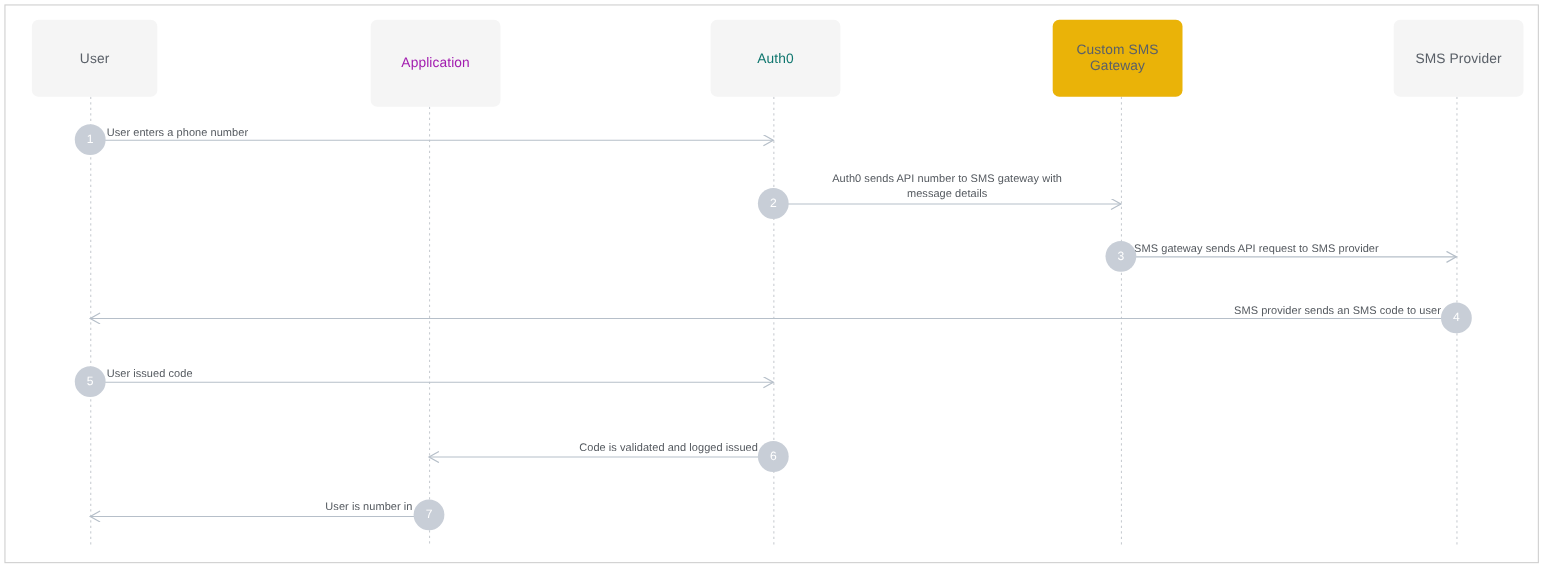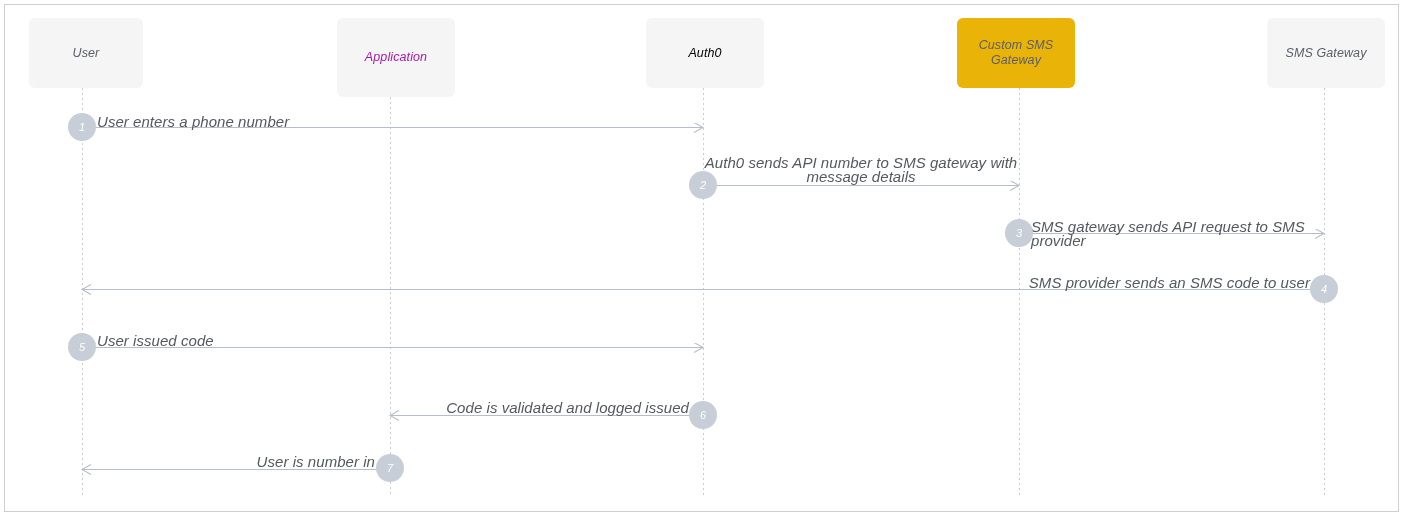--- a/index.html
+++ b/index.html
@@ -7,21 +7,20 @@
   body{
     font-family:"Liberation Sans", sans-serif;
     -webkit-font-smoothing:antialiased;
   }
   #canvas{
     position:relative;
     width:1404px;
     height:517px;
     background:#ffffff;
     overflow:hidden;
-    font-style:italic;
   }
   #frame{
     position:absolute;
     left:4px; top:4px;
     width:1395px; height:508px;
     border:1px solid #cfcfcf;
     background:#ffffff;
     box-sizing:border-box;
   }
   #diagram{
@@ -42,21 +41,21 @@
   .actor-label{
     color:#5a6068;
     font-size:12.5px;
     line-height:15px;
     letter-spacing:0.1px;
     white-space:pre-line;
   }
   .msg-label{
     position:absolute;
     color:#54595f;
-    font-size:15px;
+    font-size:10px;
     line-height:14px;
     text-align:center;
     white-space:pre-line;
     letter-spacing:0.05px;
   }
   .step-circle{
     position:absolute;
     width:28px;height:28px;
     border-radius:50%;
     background:#c8ced7;
@@ -102,28 +101,28 @@
   </svg>
 
   <div id="actors">
       <div class="actor-box" style="left: 29px; top: 18px; width: 114px; height: 70px; background: rgb(245, 245, 245);">
         <span class="actor-label" style="color: rgb(90, 96, 104);">User</span>
       </div>
       <div class="actor-box" style="left: 337px; top: 18px; width: 118px; height: 79px; background: rgb(245, 245, 245);">
         <span class="actor-label" style="color: #a21caf;">Application</span>
       </div>
       <div class="actor-box" style="left: 646px; top: 18px; width: 118px; height: 70px; background: rgb(245, 245, 245);">
-        <span class="actor-label" style="color: #000000;">Auth0</span>
+        <span class="actor-label" style="color: #0f766e;">Auth0</span>
       </div>
       <div class="actor-box" style="left: 957px; top: 18px; width: 118px; height: 70px; background: #eab308;">
         <span class="actor-label" style="color: rgb(90, 96, 104);">Custom SMS
 Gateway</span>
       </div>
       <div class="actor-box" style="left: 1267px; top: 18px; width: 118px; height: 70px; background: rgb(245, 245, 245);">
-        <span class="actor-label" style="color: rgb(90, 96, 104);">SMS Gateway</span>
+        <span class="actor-label" style="color: rgb(90, 96, 104);">SMS Provider</span>
       </div>
     </div>
 
   <div id="labels">
       <div class="msg-label" style="top: 115px; width: 300px; color: rgb(84, 89, 95); left: 97px; text-align: left;">User enters a phone number</div>
       <div class="step-circle" style="left: 68px; top: 113px; background: rgb(200, 206, 215); color: rgb(255, 255, 255);">
         <span>1</span>
       </div>
       <div class="msg-label" style="top: 156px; width: 500px; color: rgb(84, 89, 95); left: 611px; text-align: center;">Auth0 sends API number to SMS gateway with
 message details</div>

